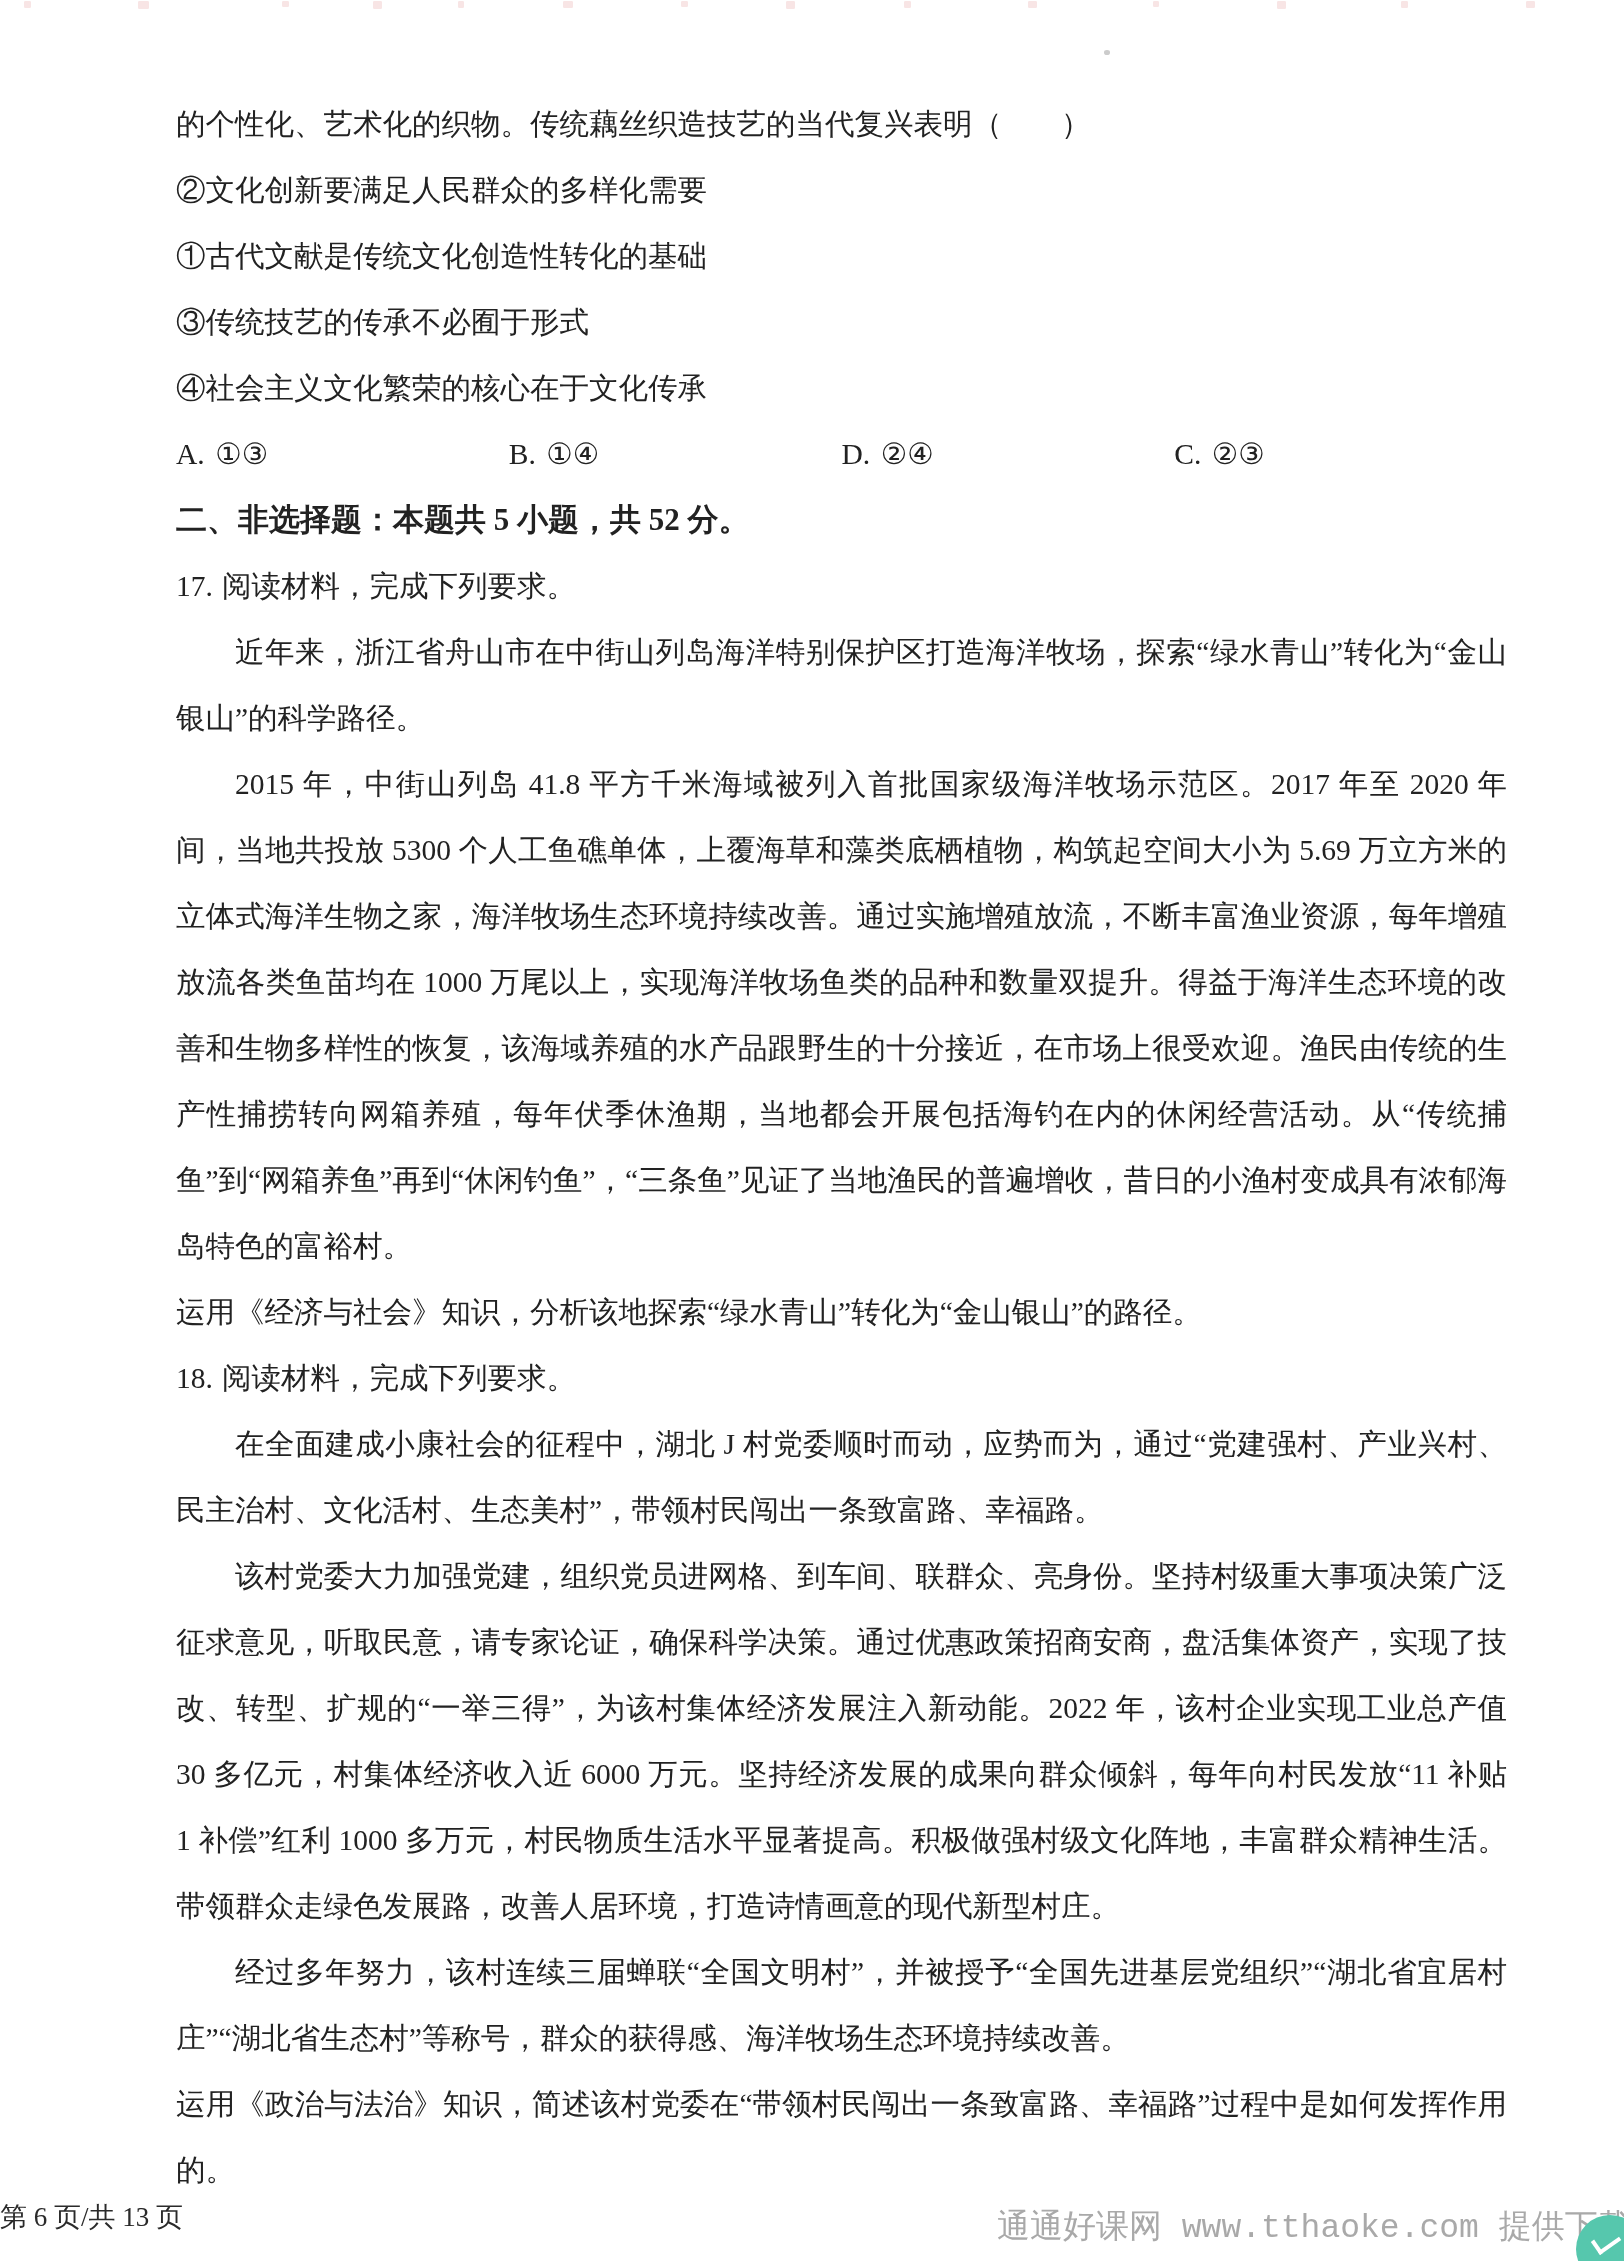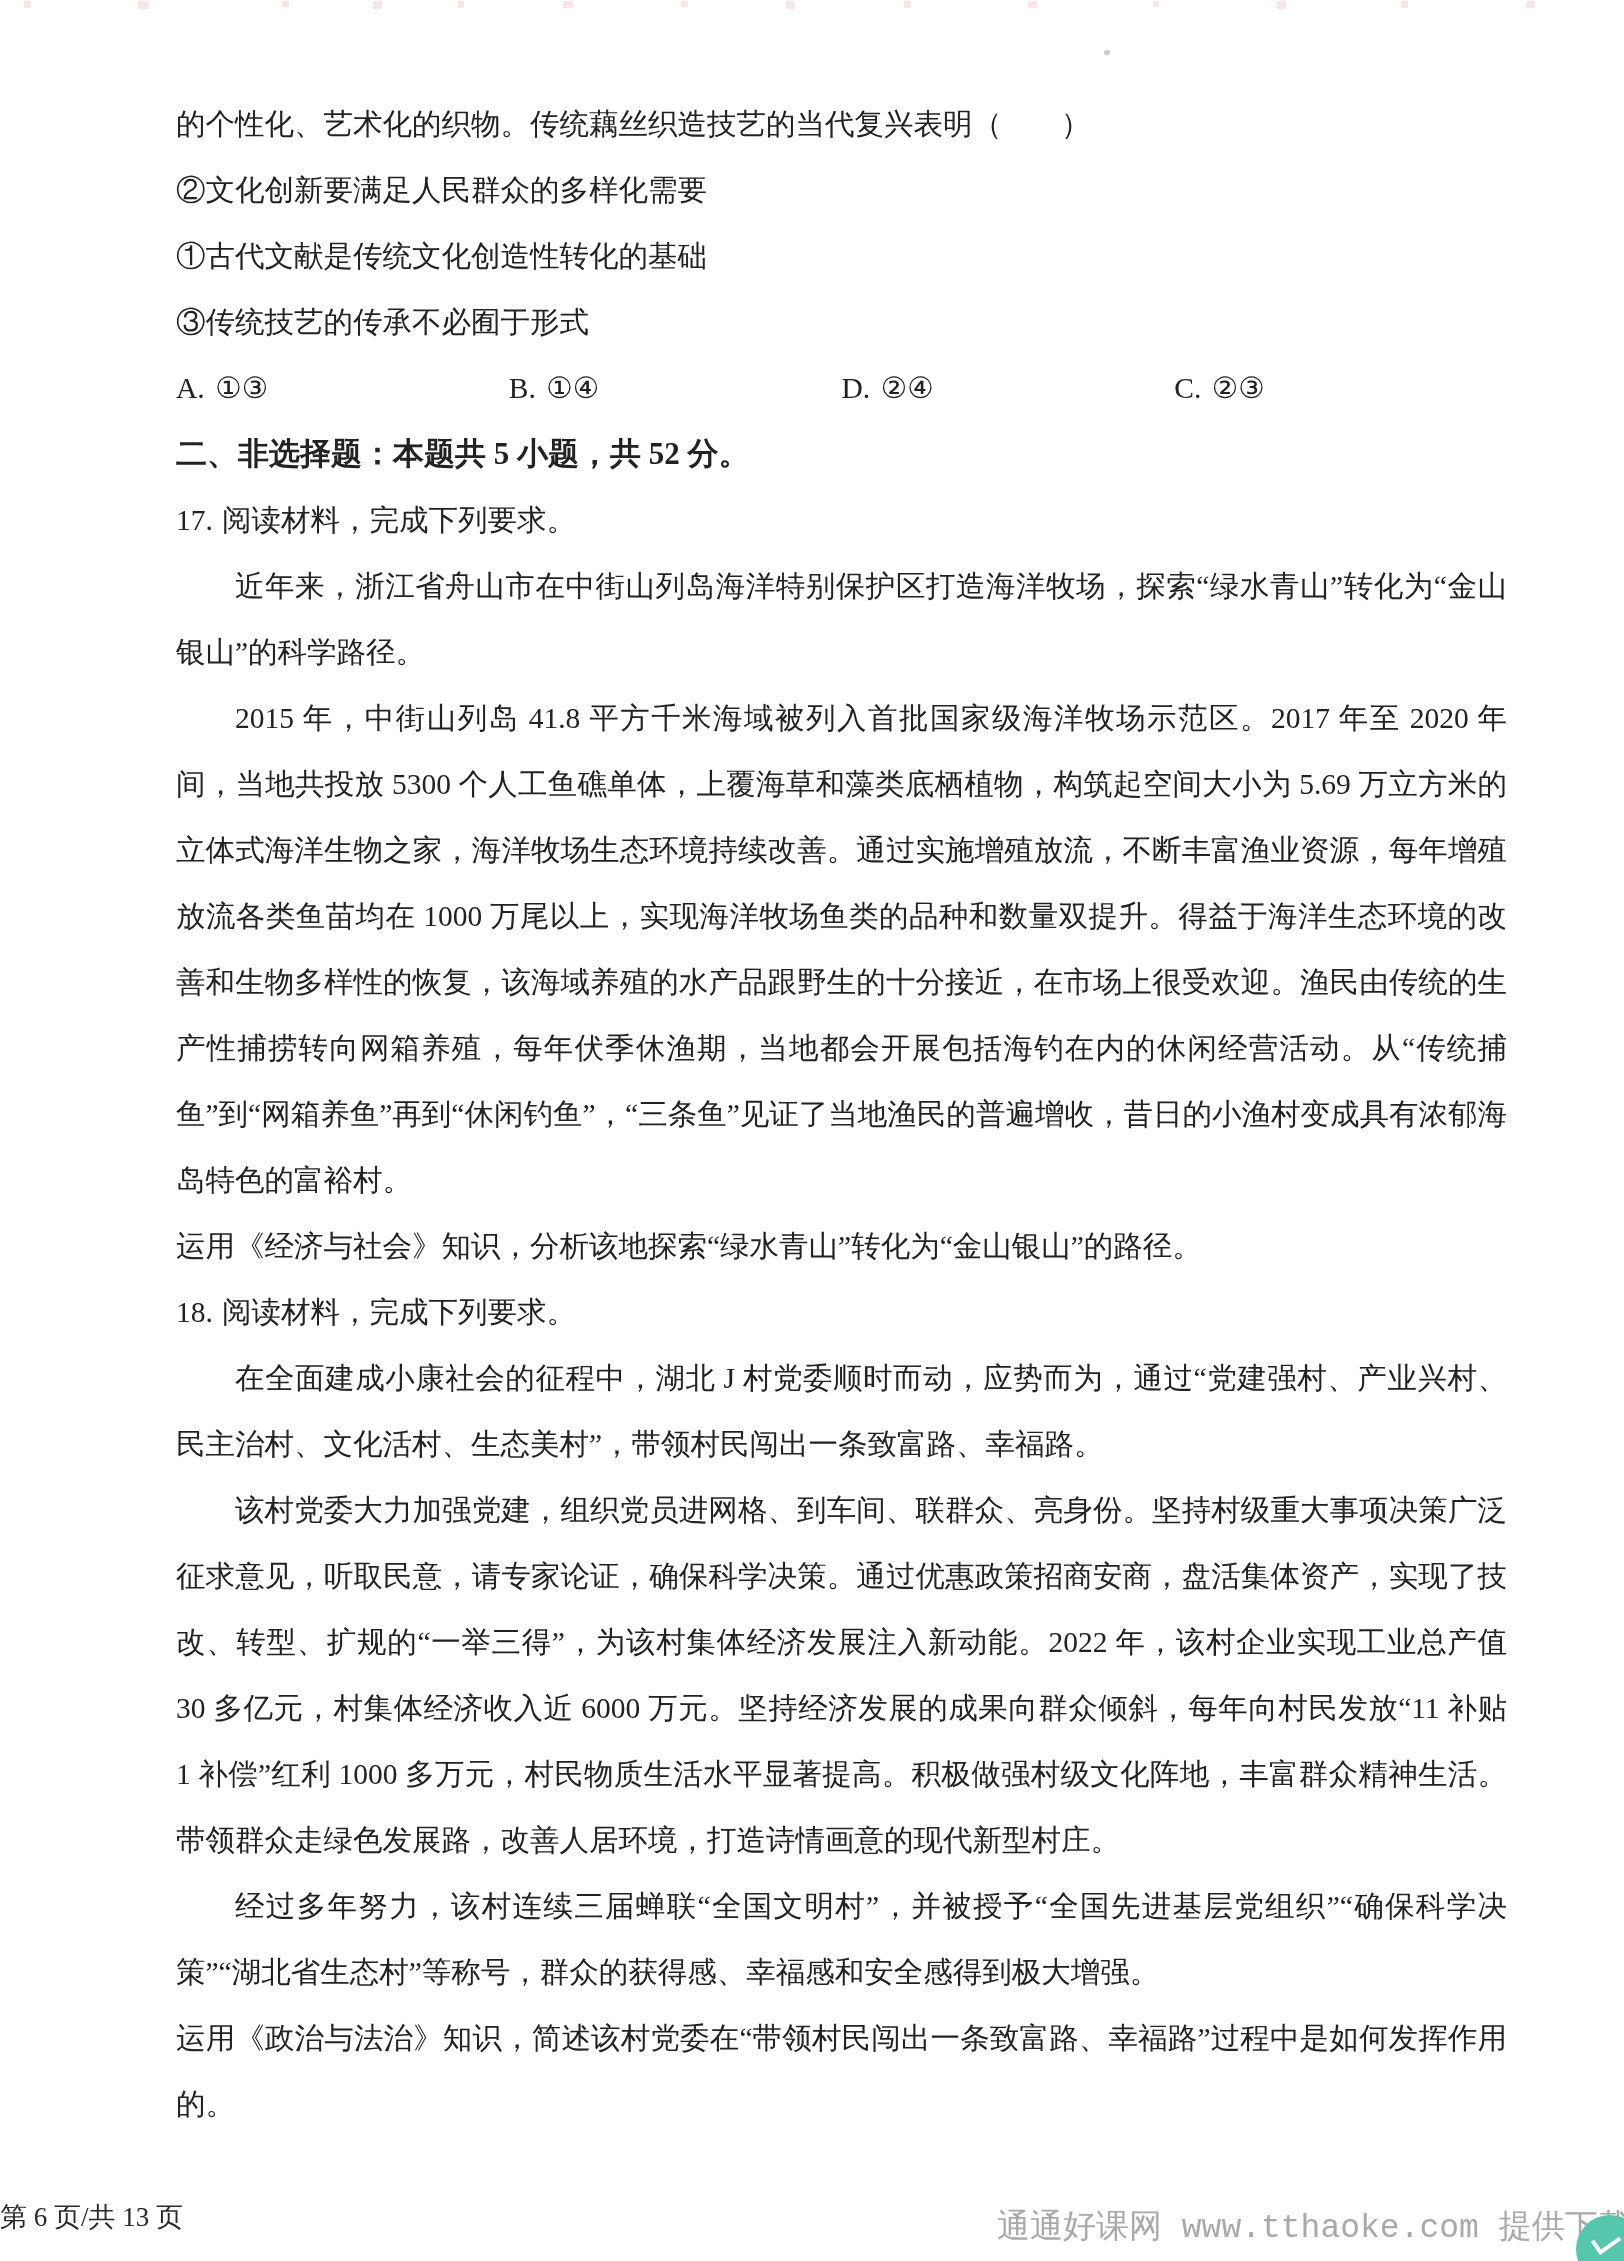--- a/index.html
+++ b/index.html
@@ -121,20 +121,21 @@
 </div>
 <div class="speck"></div>
 
 <div class="content">
 
   <div class="line">的个性化、艺术化的织物。传统藕丝织造技艺的当代复兴表明（　　）</div>
 
   <div class="line">②文化创新要满足人民群众的多样化需要</div>
   <div class="line">①古代文献是传统文化创造性转化的基础</div>
   <div class="line">③传统技艺的传承不必囿于形式</div>
+  <div class="line">④社会主义文化繁荣的核心在于文化传承</div>
 
   <div class="choices-row">
     <div class="choice">
       <span class="c-label">A.</span><span class="c-val">①③</span>
     </div>
     <div class="choice">
       <span class="c-label">B.</span><span class="c-val">①④</span>
     </div>
     <div class="choice">
       <span class="c-label">D.</span><span class="c-val">②④</span>
@@ -153,21 +154,21 @@
   <div class="para">近年来，浙江省舟山市在中街山列岛海洋特别保护区打造海洋牧场，探索“绿水青山”转化为“金山银山”的科学路径。</div>
   <div class="para">2015 年，中街山列岛 41.8 平方千米海域被列入首批国家级海洋牧场示范区。2017 年至 2020 年间，当地共投放 5300 个人工鱼礁单体，上覆海草和藻类底栖植物，构筑起空间大小为 5.69 万立方米的立体式海洋生物之家，海洋牧场生态环境持续改善。通过实施增殖放流，不断丰富渔业资源，每年增殖放流各类鱼苗均在 1000 万尾以上，实现海洋牧场鱼类的品种和数量双提升。得益于海洋生态环境的改善和生物多样性的恢复，该海域养殖的水产品跟野生的十分接近，在市场上很受欢迎。渔民由传统的生产性捕捞转向网箱养殖，每年伏季休渔期，当地都会开展包括海钓在内的休闲经营活动。从“传统捕鱼”到“网箱养鱼”再到“休闲钓鱼”，“三条鱼”见证了当地渔民的普遍增收，昔日的小渔村变成具有浓郁海岛特色的富裕村。</div>
   <div class="para no-indent">运用《经济与社会》知识，分析该地探索“绿水青山”转化为“金山银山”的路径。</div>
 
   <div class="q-header">
     <span class="q-num">18.</span><span>阅读材料，完成下列要求。</span>
   </div>
 
   <div class="para">在全面建成小康社会的征程中，湖北 J 村党委顺时而动，应势而为，通过“党建强村、产业兴村、民主治村、文化活村、生态美村”，带领村民闯出一条致富路、幸福路。</div>
   <div class="para">该村党委大力加强党建，组织党员进网格、到车间、联群众、亮身份。坚持村级重大事项决策广泛征求意见，听取民意，请专家论证，确保科学决策。通过优惠政策招商安商，盘活集体资产，实现了技改、转型、扩规的“一举三得”，为该村集体经济发展注入新动能。2022 年，该村企业实现工业总产值 30 多亿元，村集体经济收入近 6000 万元。坚持经济发展的成果向群众倾斜，每年向村民发放“11 补贴 1 补偿”红利 1000 多万元，村民物质生活水平显著提高。积极做强村级文化阵地，丰富群众精神生活。带领群众走绿色发展路，改善人居环境，打造诗情画意的现代新型村庄。</div>
-  <div class="para">经过多年努力，该村连续三届蝉联“全国文明村”，并被授予“全国先进基层党组织”“确保科学决策”“湖北省生态村”等称号，群众的获得感、幸福感和安全感得到极大增强。</div>
+  <div class="para">经过多年努力，该村连续三届蝉联“全国文明村”，并被授予“全国先进基层党组织”“湖北省宜居村庄”“湖北省生态村”等称号，群众的获得感、海洋牧场生态环境持续改善。</div>
   <div class="para no-indent">运用《政治与法治》知识，简述该村党委在“带领村民闯出一条致富路、幸福路”过程中是如何发挥作用的。</div>
 
 </div>
 
 <div class="page-number">第 6 页/共 13 页</div>
 
 <div class="watermark">通通好课网 www.tthaoke.com 提供下载</div>
 
 <div class="corner-logo">
   <span class="glyph"></span>

